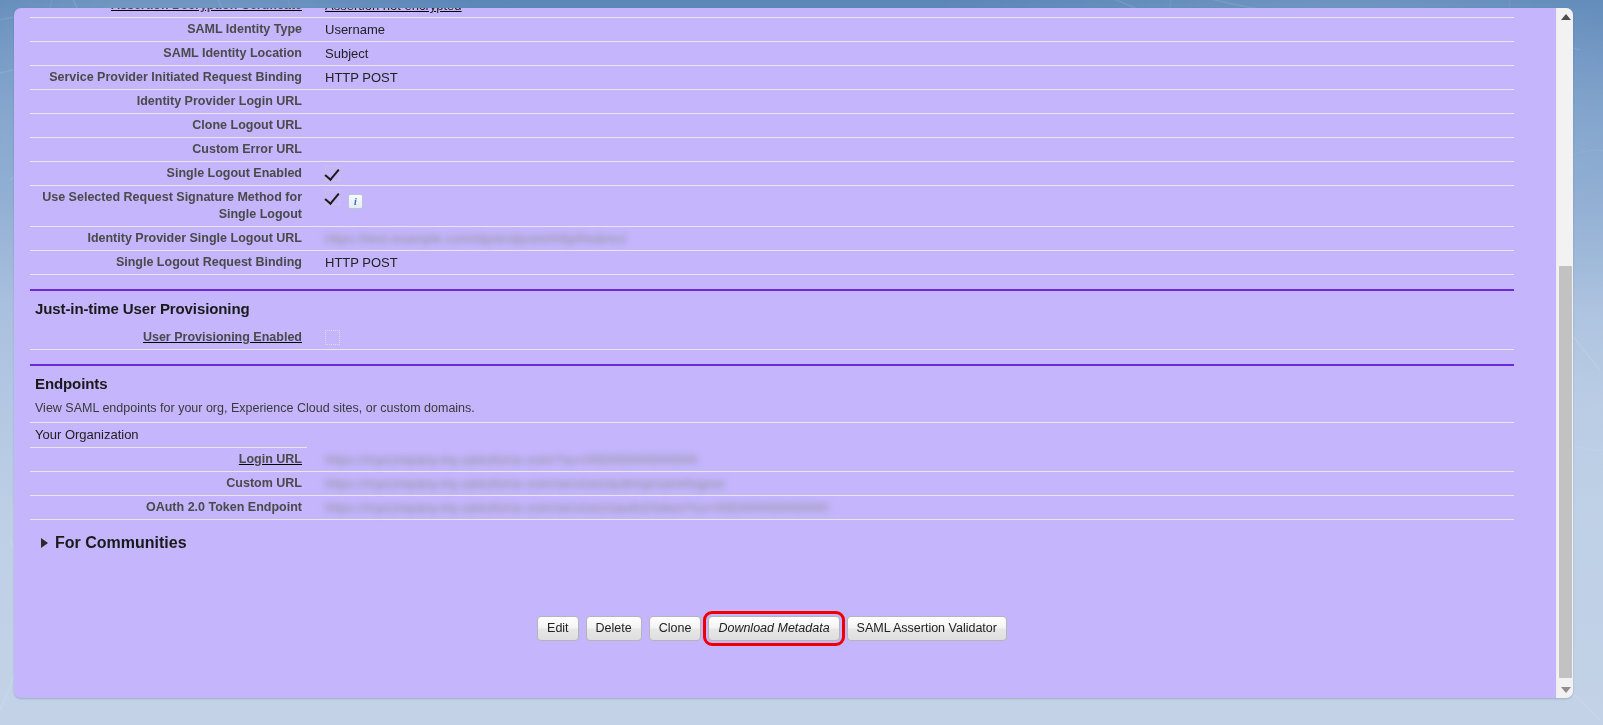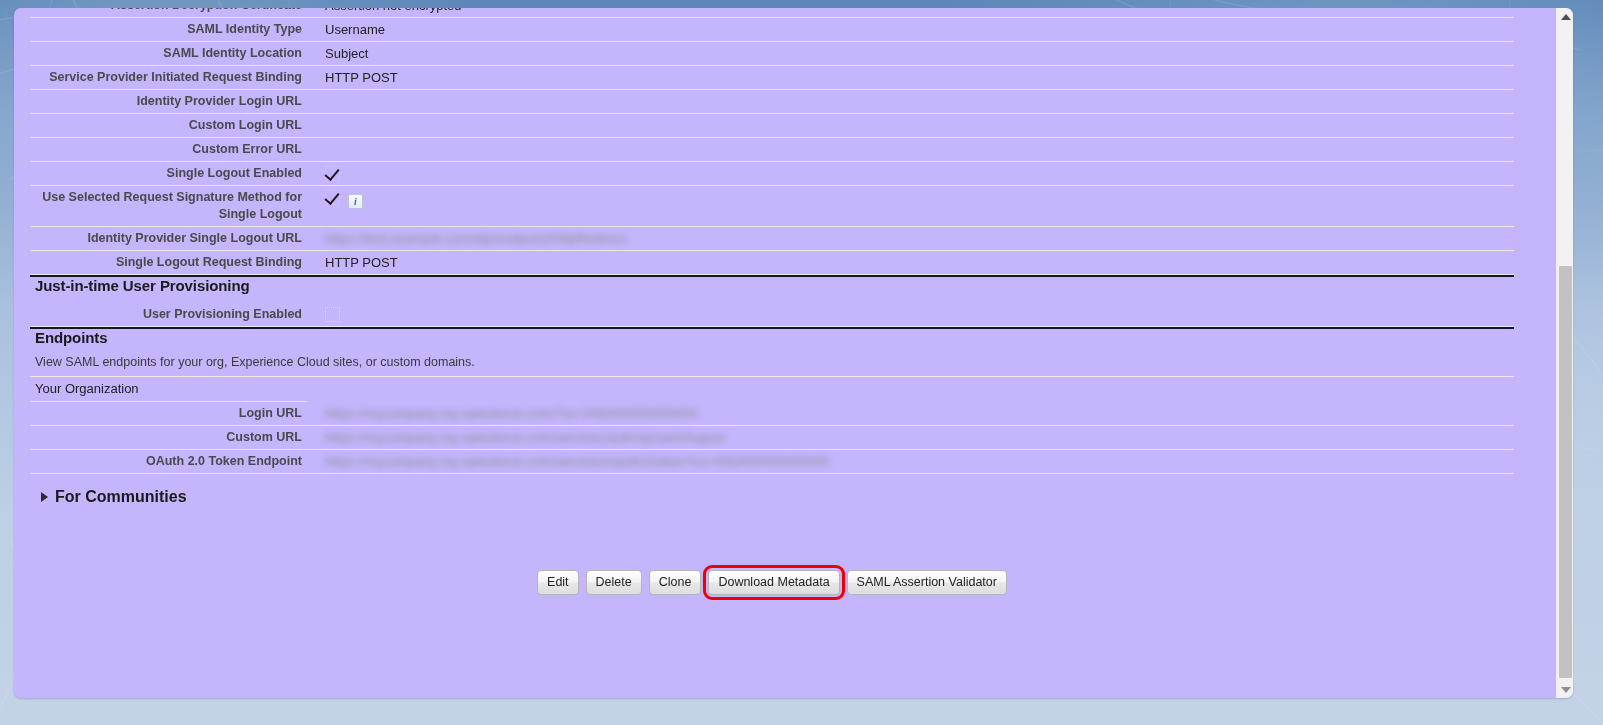--- a/index.html
+++ b/index.html
@@ -44,21 +44,21 @@
   }
 
   
   .row {
     display: flex;
     align-items: flex-start;
     border-bottom: 1px solid #e8e8e8;
     min-height: 24px;
     padding: 3px 0 3px 0;
   }
-  .row:first-child { border-top: none; }
+  .row:first-child { border-top: none; text-decoration: underline; }
   .row .lbl {
     width: 272px;
     flex: 0 0 272px;
     text-align: right;
     font-size: 12.5px;
     font-weight: bold;
     color: #4a4a4a;
     line-height: 17px;
     padding-right: 0px;
   }
@@ -112,21 +112,23 @@
     font-weight: bold;
     font-style: italic;
     line-height: 13px;
     text-align: center;
     vertical-align: -3px;
     font-family: "Liberation Serif", serif;
   }
 
   
   .section {
-    border-top: 2px solid #0f172a;
+    border-top: 2px solid #6d28d9;
+    margin-top: 14px;
+    padding-top: 9px;
   }
   .section-title {
     font-size: 15px;
     font-weight: bold;
     color: #1a1a1a;
     padding: 0 0 9px 5px;
     letter-spacing: -.1px;
   }
   .section-desc {
     font-size: 12.5px;
@@ -179,20 +181,21 @@
     border-radius: 4px;
     padding: 4px 9px 5px 9px;
     line-height: 14px;
     cursor: pointer;
     white-space: nowrap;
     margin-top: 38px;
   }
   .btn.highlighted {
     outline: 3px solid #ef0000;
     outline-offset: 2px;
+    font-style: italic;
   }
 
   
   .sbar {
     position: absolute;
     right: 0; top: 0;
     width: 17px; height: 690px;
     background: #f2f2f2;
     border-left: 1px solid #ededed;
   }
@@ -265,21 +268,21 @@
             </div>
             <div class="row">
               <div class="lbl">Service Provider Initiated Request Binding</div>
               <div class="val">HTTP POST</div>
             </div>
             <div class="row">
               <div class="lbl">Identity Provider Login URL</div>
               <div class="val"></div>
             </div>
             <div class="row">
-              <div class="lbl">Custom Login URL</div>
+              <div class="lbl">Clone Logout URL</div>
               <div class="val"></div>
             </div>
             <div class="row">
               <div class="lbl">Custom Error URL</div>
               <div class="val"></div>
             </div>
             <div class="row">
               <div class="lbl">Single Logout Enabled</div>
               <div class="val"><span class="chk on"></span></div>
             </div>

